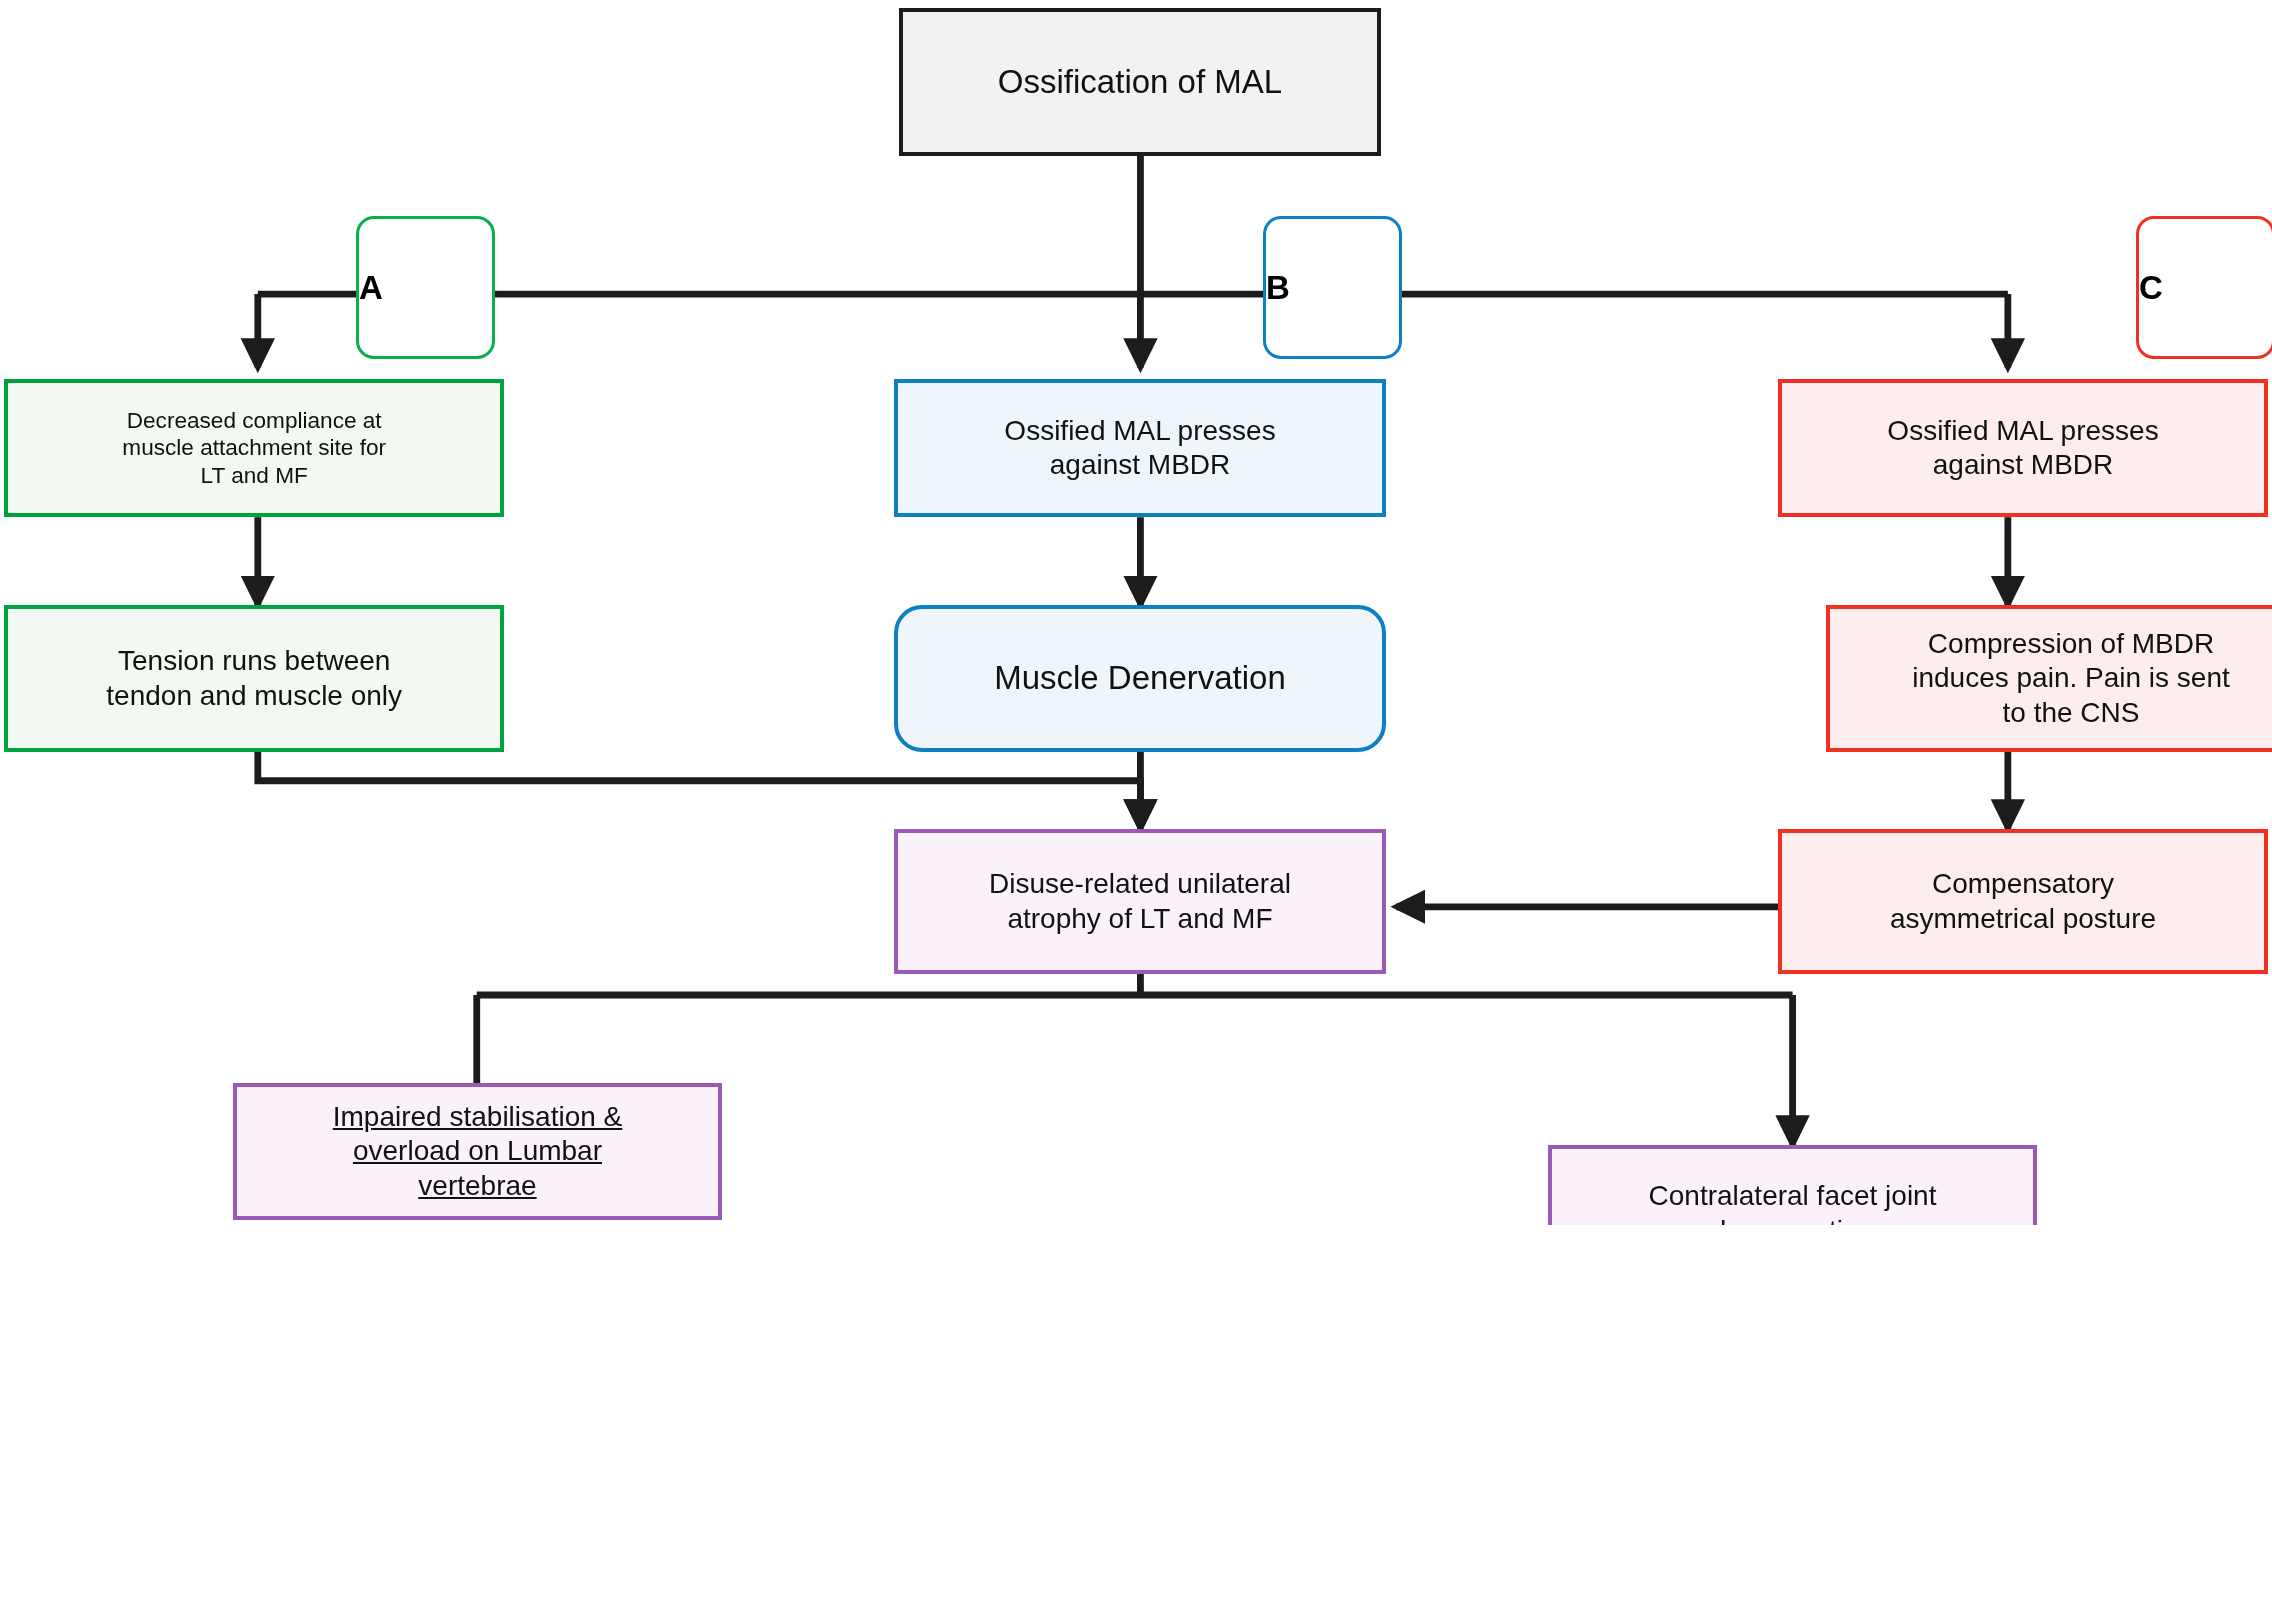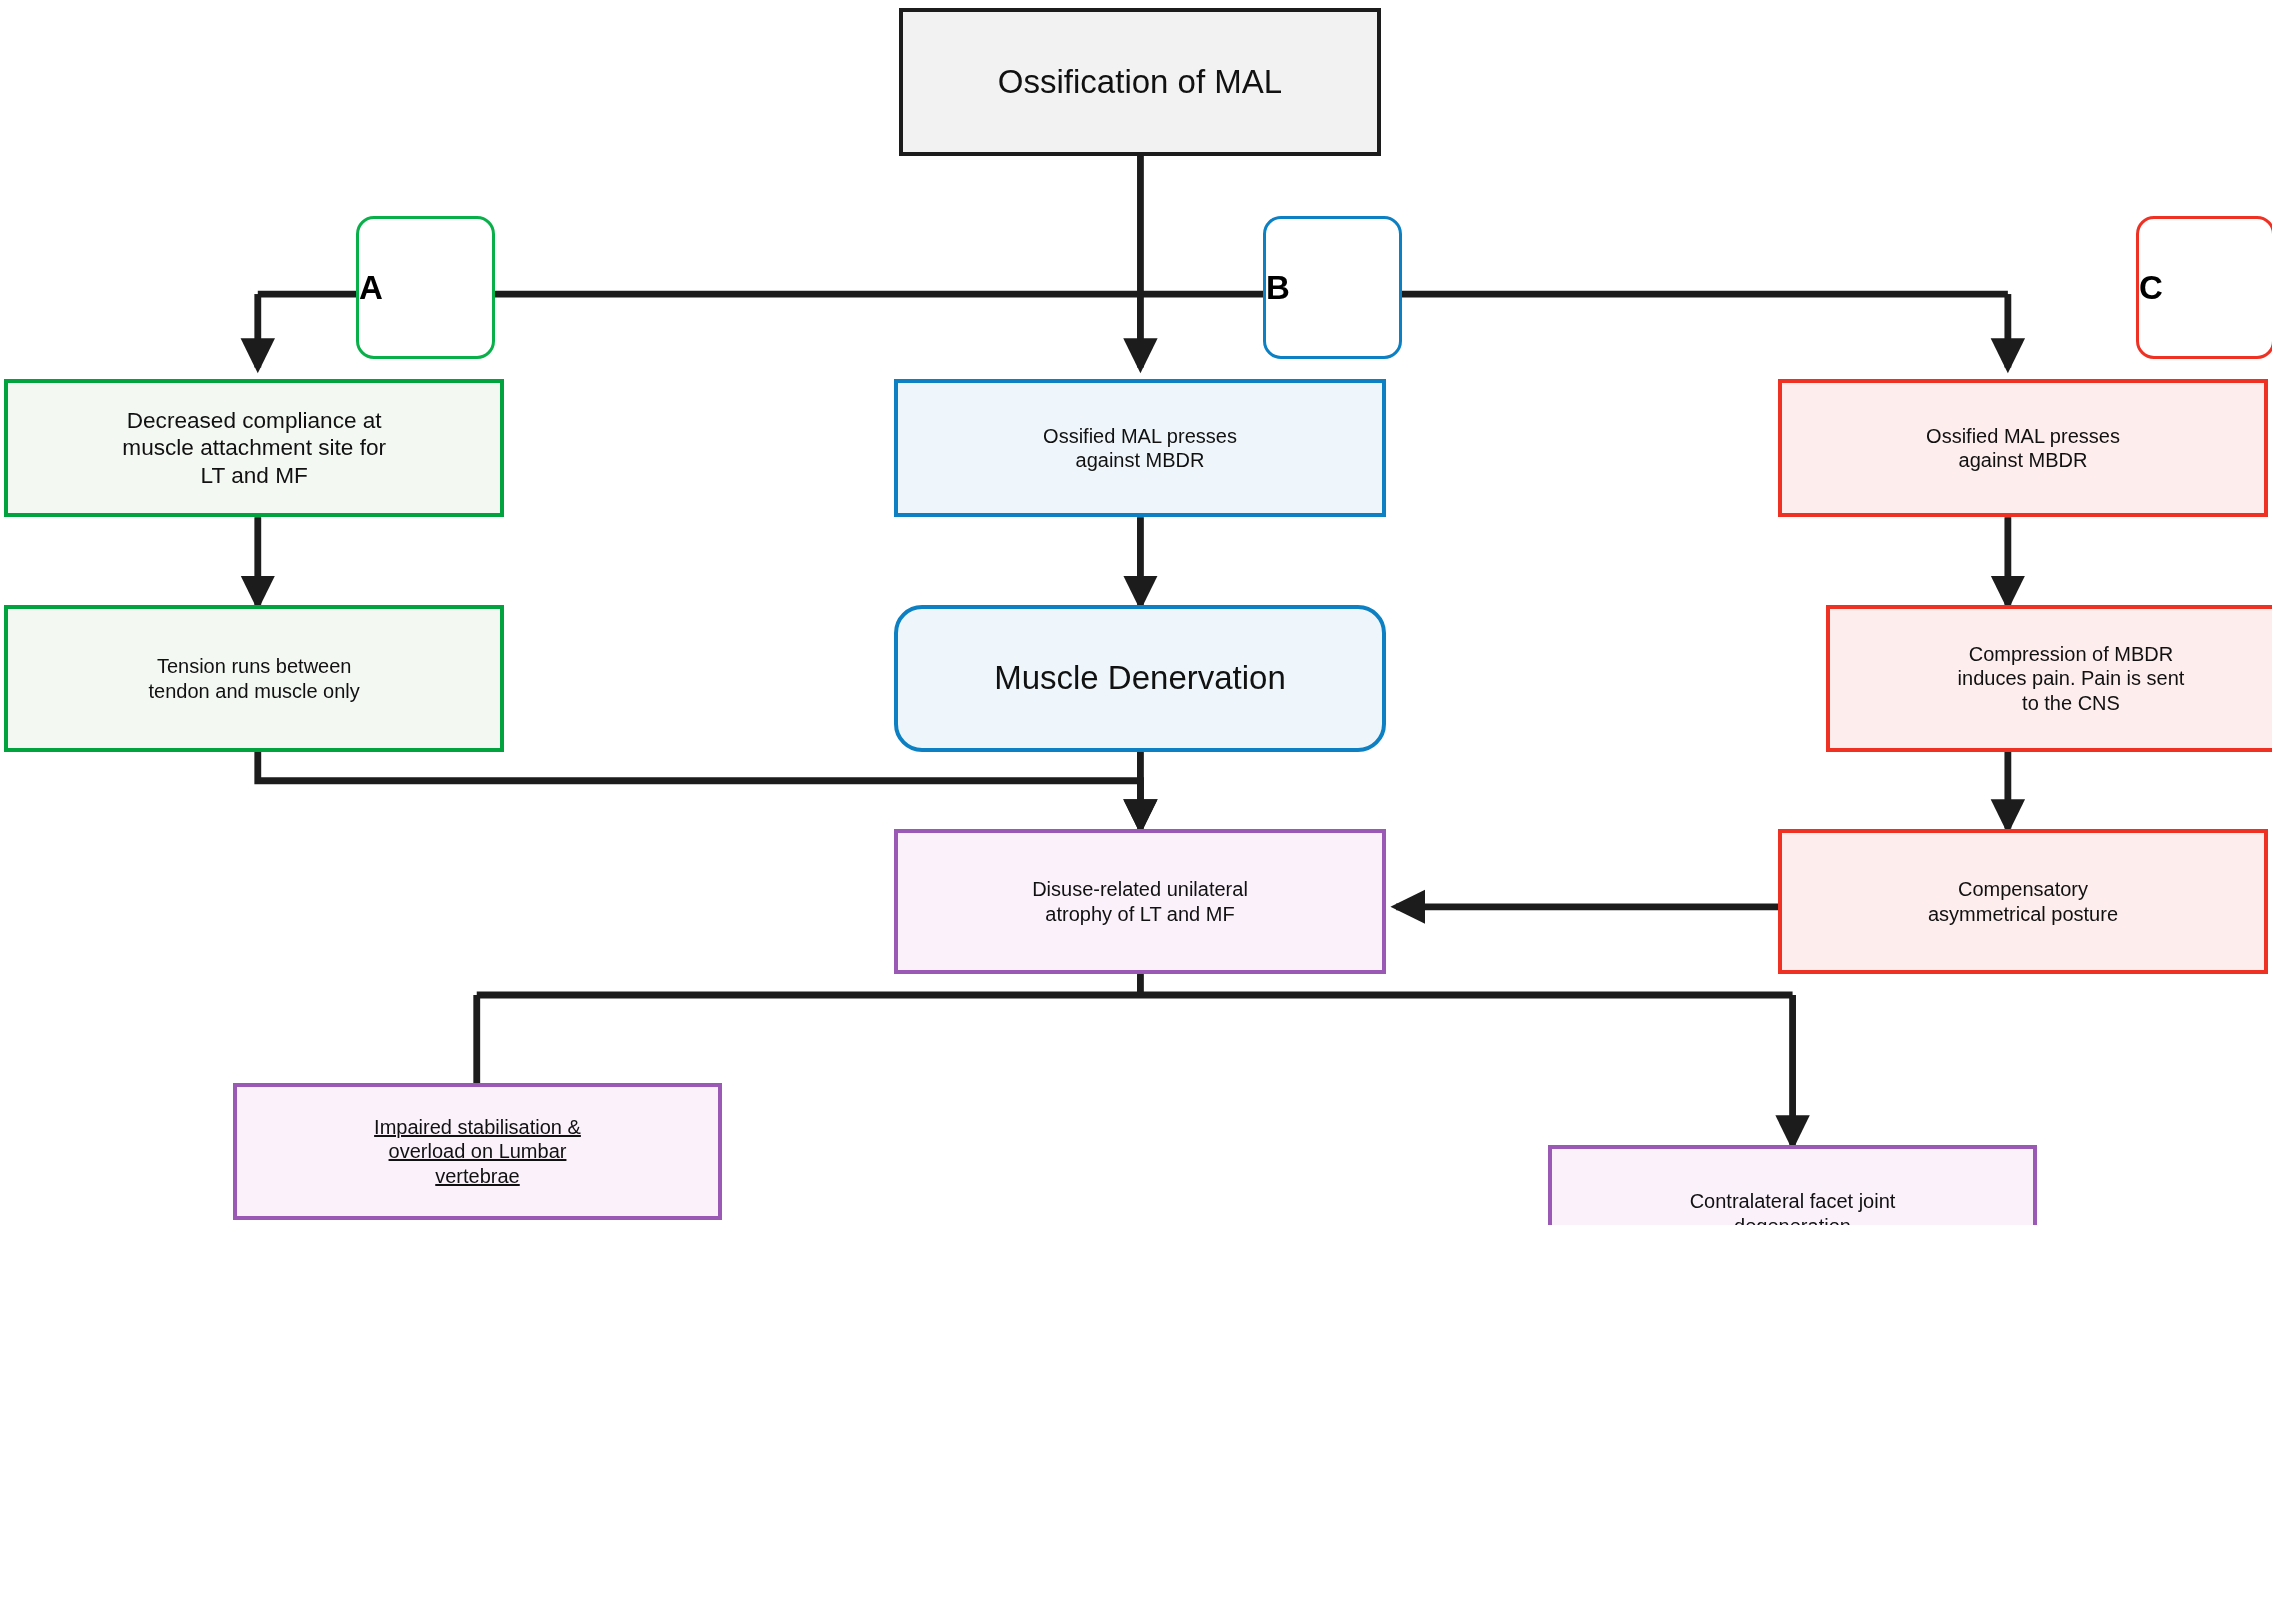--- a/index.html
+++ b/index.html
@@ -57,21 +57,21 @@
     border-radius: 18px;
     font-weight: bold;
     color: #000000;
     z-index: 3;
   }
   .mk-green  { border: 3.7px solid #09b04a; }
   .mk-blue   { border: 3.7px solid #0c80c2; }
   .mk-red    { border: 3.7px solid #ef3124; }
 
   .fs-36 { font-size: 22.6px; }
-  .fs-44 { font-size: 20px; }
+  .fs-44 { font-size: 28px; }
   .fs-58 { font-size: 33px; }
 </style>
 </head>
 <body>
 
 <div id="canvas">
 
   <svg id="edges" viewBox="0 0 4327 3091" width="2273" height="1623" xmlns="http://www.w3.org/2000/svg">
     <defs>
       <marker id="arrow" viewBox="0 0 12 12" refX="9.2" refY="6" markerWidth="5.6" markerHeight="5.6" orient="auto-start-reverse">

